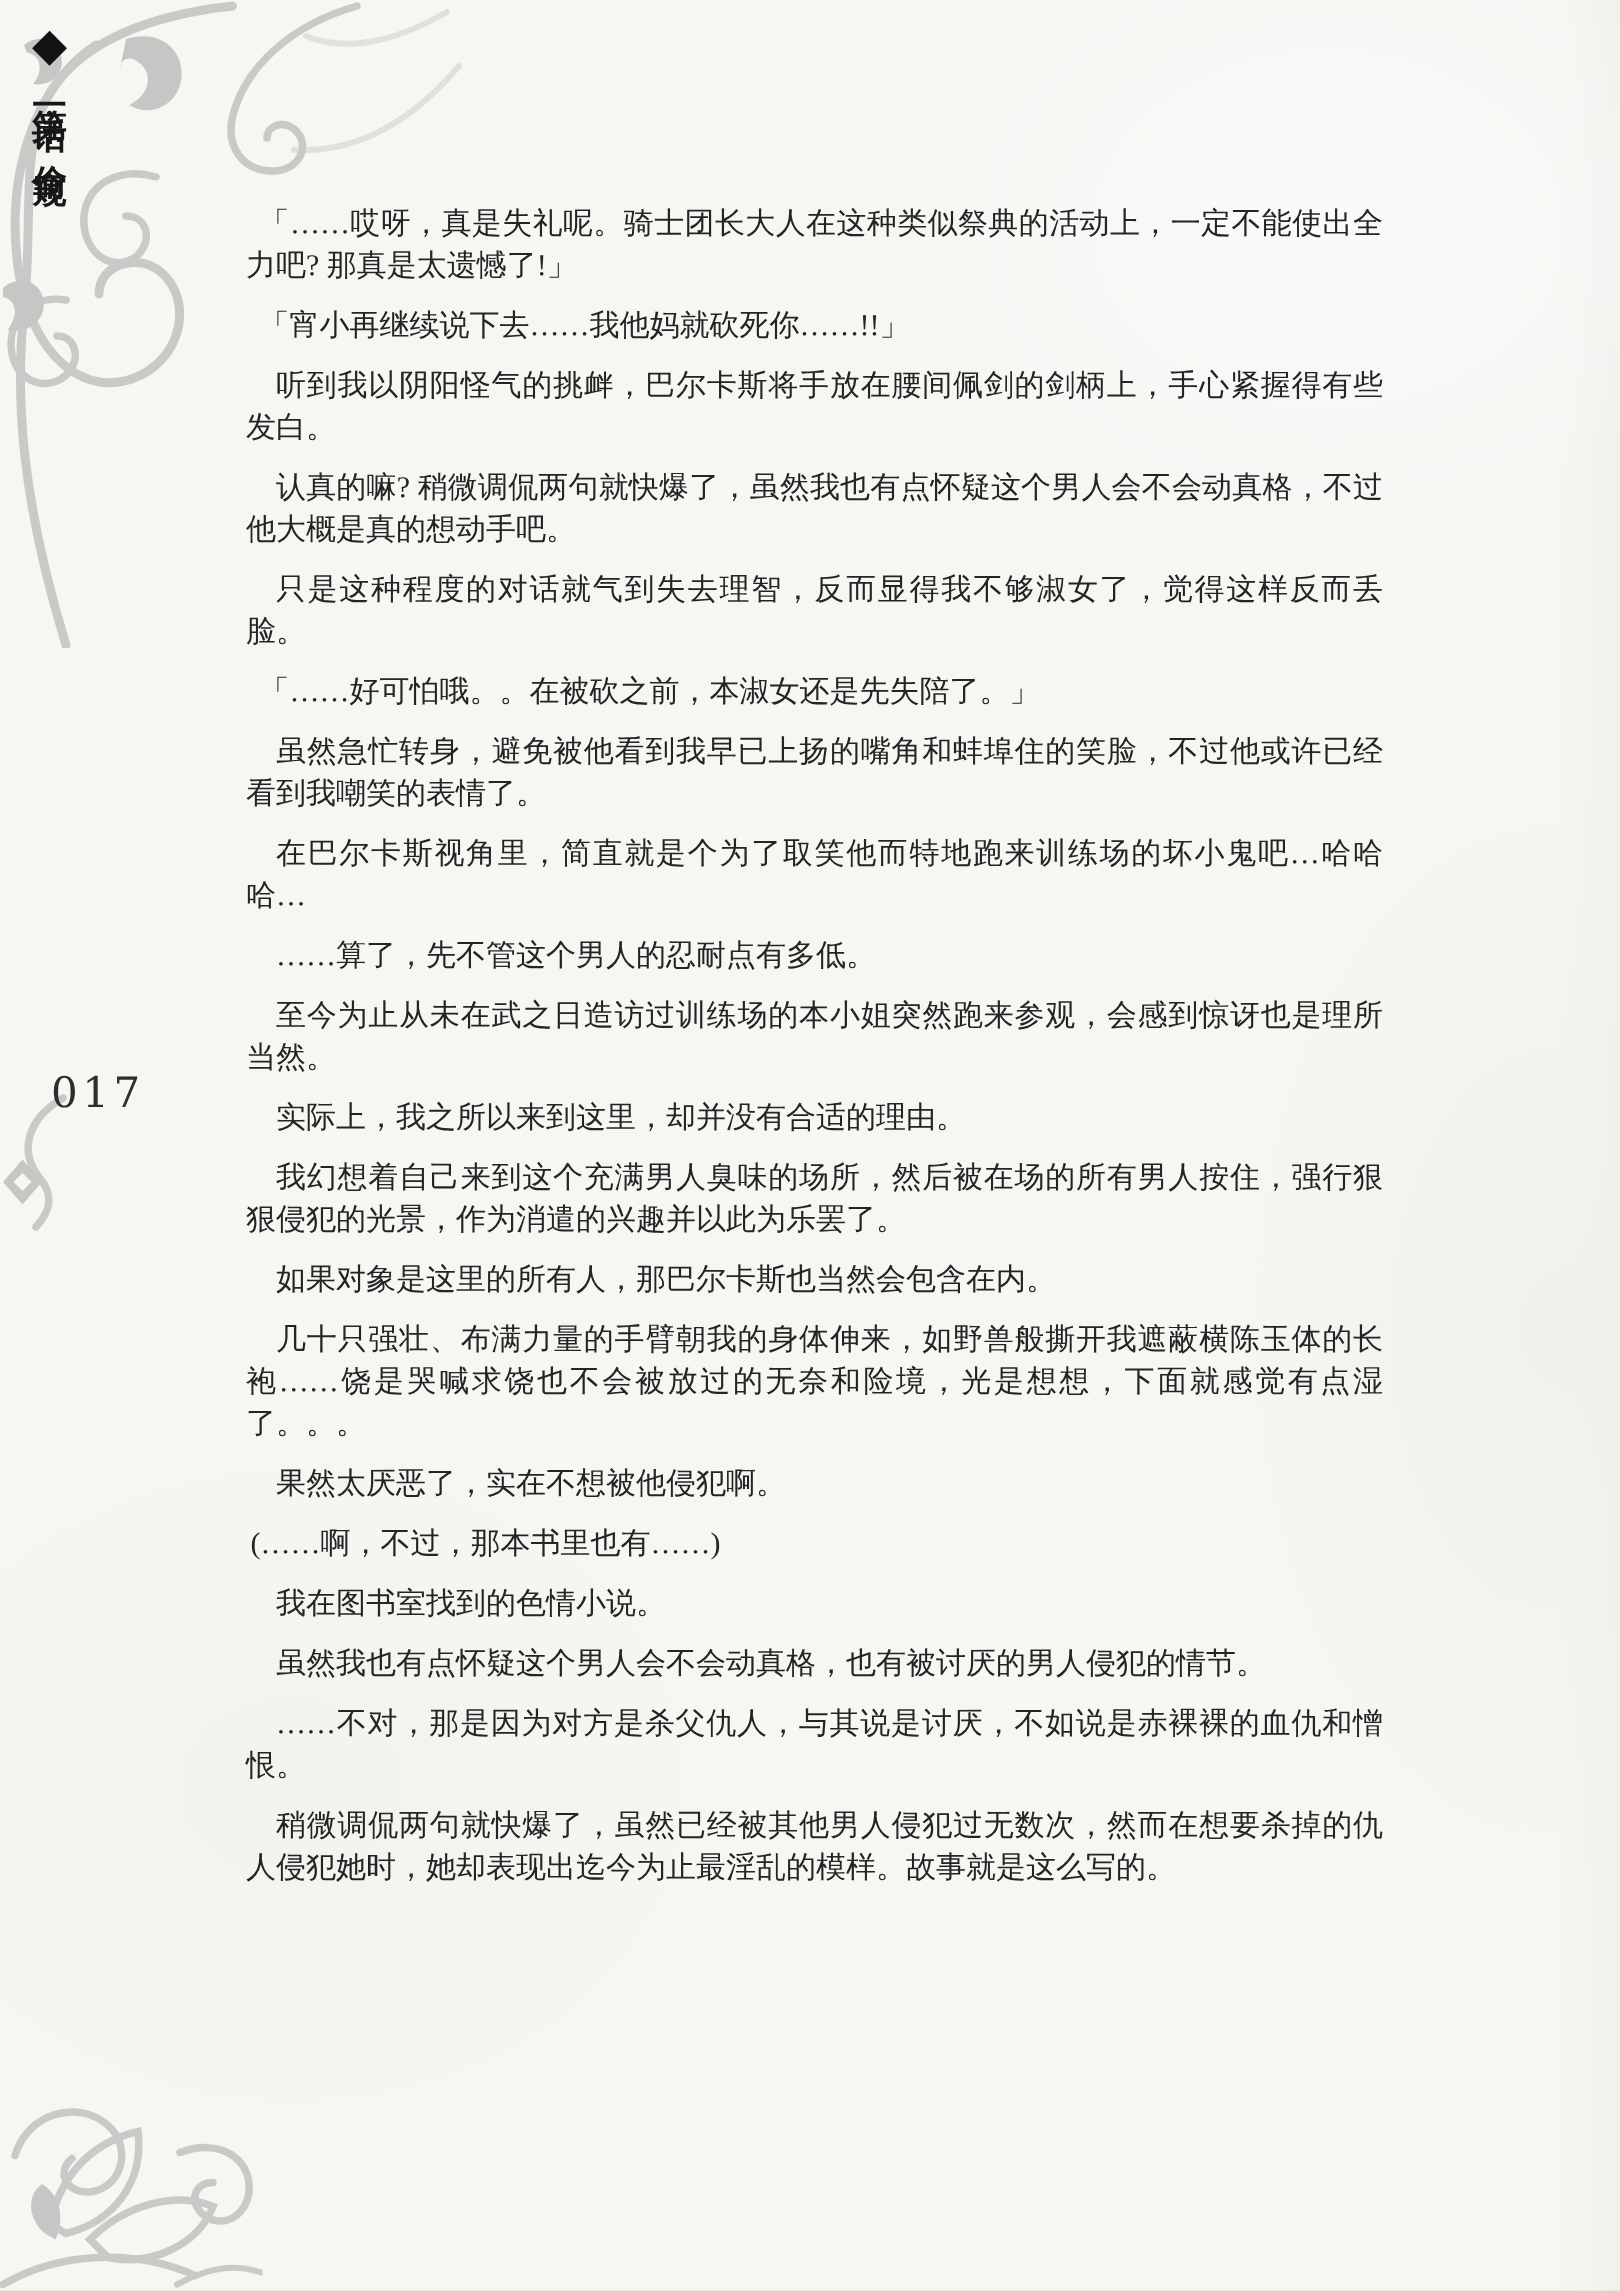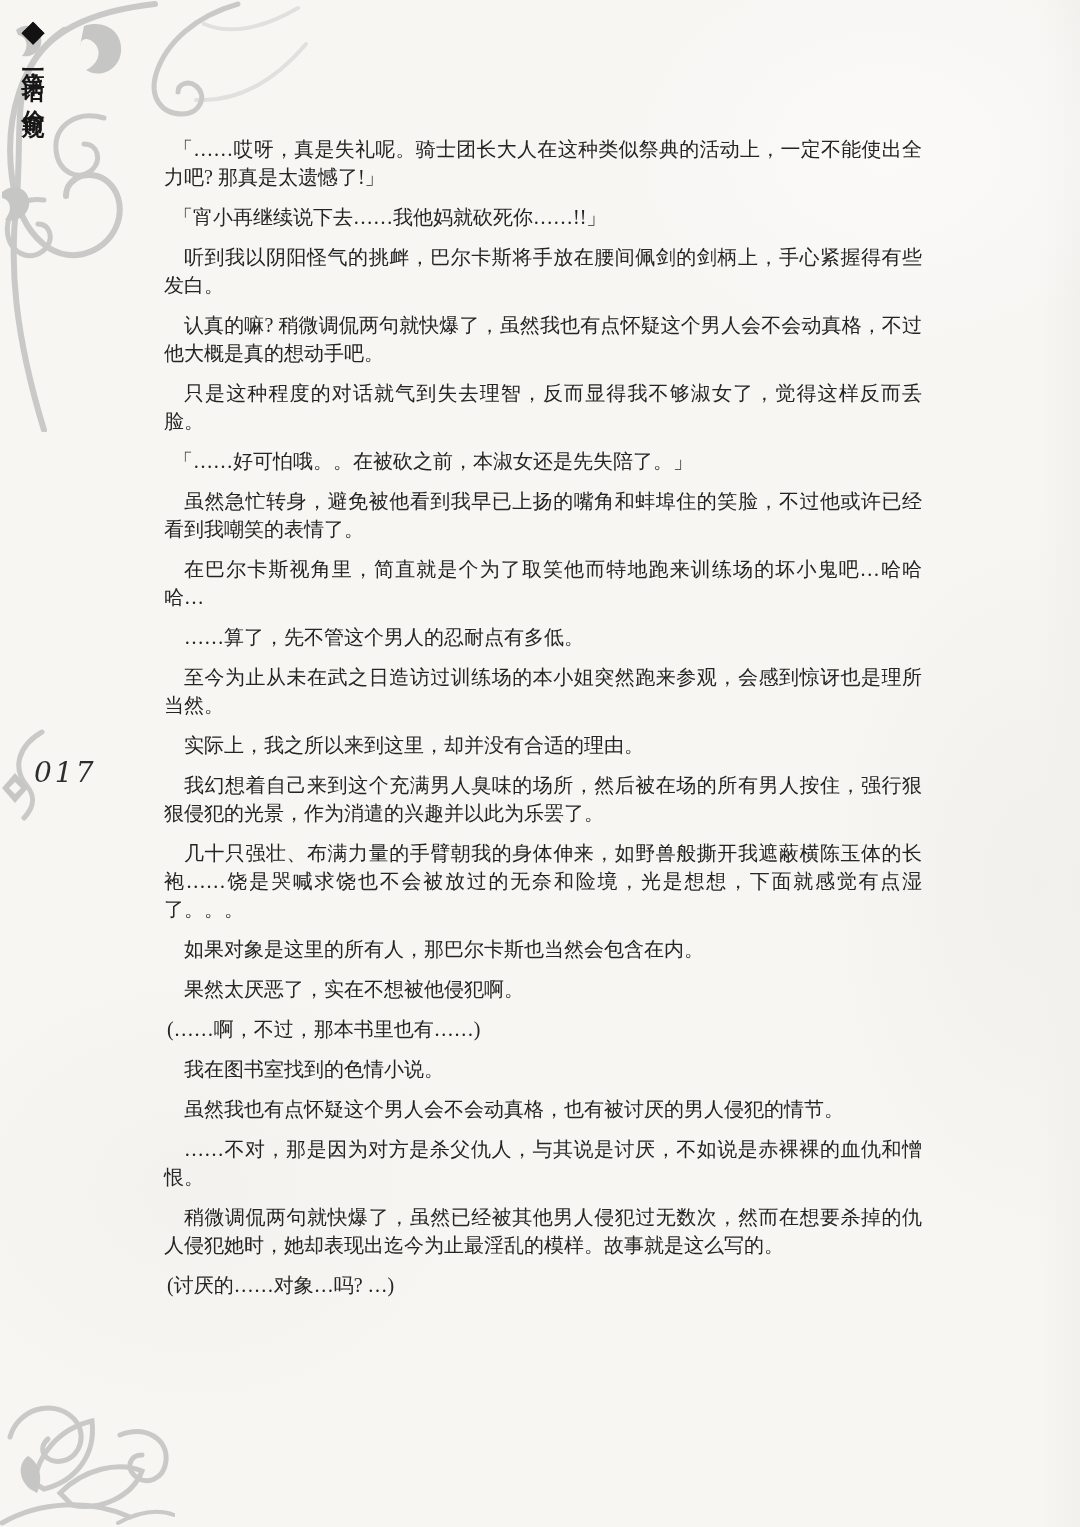--- a/index.html
+++ b/index.html
@@ -28,23 +28,23 @@
     font-size:30px;line-height:1;color:#121212;
     text-shadow:0 0 0.5px #121212;
   }
   .chapter-title{
     margin-top:8px;
     writing-mode:vertical-rl;text-orientation:upright;
     font-size:23px;font-weight:700;letter-spacing:3px;
     color:#171717;
   }
   .pagenum{
-    position:absolute;left:34px;top:756px;
+    position:absolute;left:34px;top:712px;
     font-family:"DejaVu Serif","Liberation Serif",serif;
-    font-style:italic;font-size:28px;letter-spacing:3px;
+    font-size:28px;letter-spacing:3px;
     color:#2d2d2d;
     text-align:right;
   }
   .content{
     position:absolute;left:152px;top:123px;width:782px;
     font-size:20px;line-height:28px;
     text-align:justify;
     color:#242424;
   }
   .content p{margin:12px;}
@@ -100,24 +100,23 @@
     <p class="narration sp">听到我以阴阳怪气的挑衅，巴尔卡斯将手放在腰间佩剑的剑柄上，手心紧握得有些发白。</p>
     <p class="narration">认真的嘛? 稍微调侃两句就快爆了，虽然我也有点怀疑这个男人会不会动真格，不过他大概是真的想动手吧。</p>
     <p class="narration sp">只是这种程度的对话就气到失去理智，反而显得我不够淑女了，觉得这样反而丢脸。</p>
     <p class="dialogue sp">「……好可怕哦。。在被砍之前，本淑女还是先失陪了。」</p>
     <p class="narration">虽然急忙转身，避免被他看到我早已上扬的嘴角和蚌埠住的笑脸，不过他或许已经看到我嘲笑的表情了。</p>
     <p class="narration">在巴尔卡斯视角里，简直就是个为了取笑他而特地跑来训练场的坏小鬼吧…哈哈哈…</p>
     <p class="narration sp">……算了，先不管这个男人的忍耐点有多低。</p>
     <p class="narration sp">至今为止从未在武之日造访过训练场的本小姐突然跑来参观，会感到惊讶也是理所当然。</p>
     <p class="narration">实际上，我之所以来到这里，却并没有合适的理由。</p>
     <p class="narration sp">我幻想着自己来到这个充满男人臭味的场所，然后被在场的所有男人按住，强行狠狠侵犯的光景，作为消遣的兴趣并以此为乐罢了。</p>
+    <p class="narration sp">如果对象是这里的所有人，那巴尔卡斯也当然会包含在内。</p>
     <p class="narration">几十只强壮、布满力量的手臂朝我的身体伸来，如野兽般撕开我遮蔽横陈玉体的长袍……饶是哭喊求饶也不会被放过的无奈和险境，光是想想，下面就感觉有点湿了。。。</p>
-    <p class="narration sp">如果对象是这里的所有人，那巴尔卡斯也当然会包含在内。</p>
     <p class="narration">果然太厌恶了，实在不想被他侵犯啊。</p>
     <p class="paren sp">(……啊，不过，那本书里也有……)</p>
     <p class="narration sp">我在图书室找到的色情小说。</p>
     <p class="narration">虽然我也有点怀疑这个男人会不会动真格，也有被讨厌的男人侵犯的情节。</p>
     <p class="narration sp">……不对，那是因为对方是杀父仇人，与其说是讨厌，不如说是赤裸裸的血仇和憎恨。</p>
     <p class="narration">稍微调侃两句就快爆了，虽然已经被其他男人侵犯过无数次，然而在想要杀掉的仇人侵犯她时，她却表现出迄今为止最淫乱的模样。故事就是这么写的。</p>
-    <p class="paren sp">(讨厌的……对象…吗? …)</p>
   </div>
 
 </div>
 
 </body></html>

